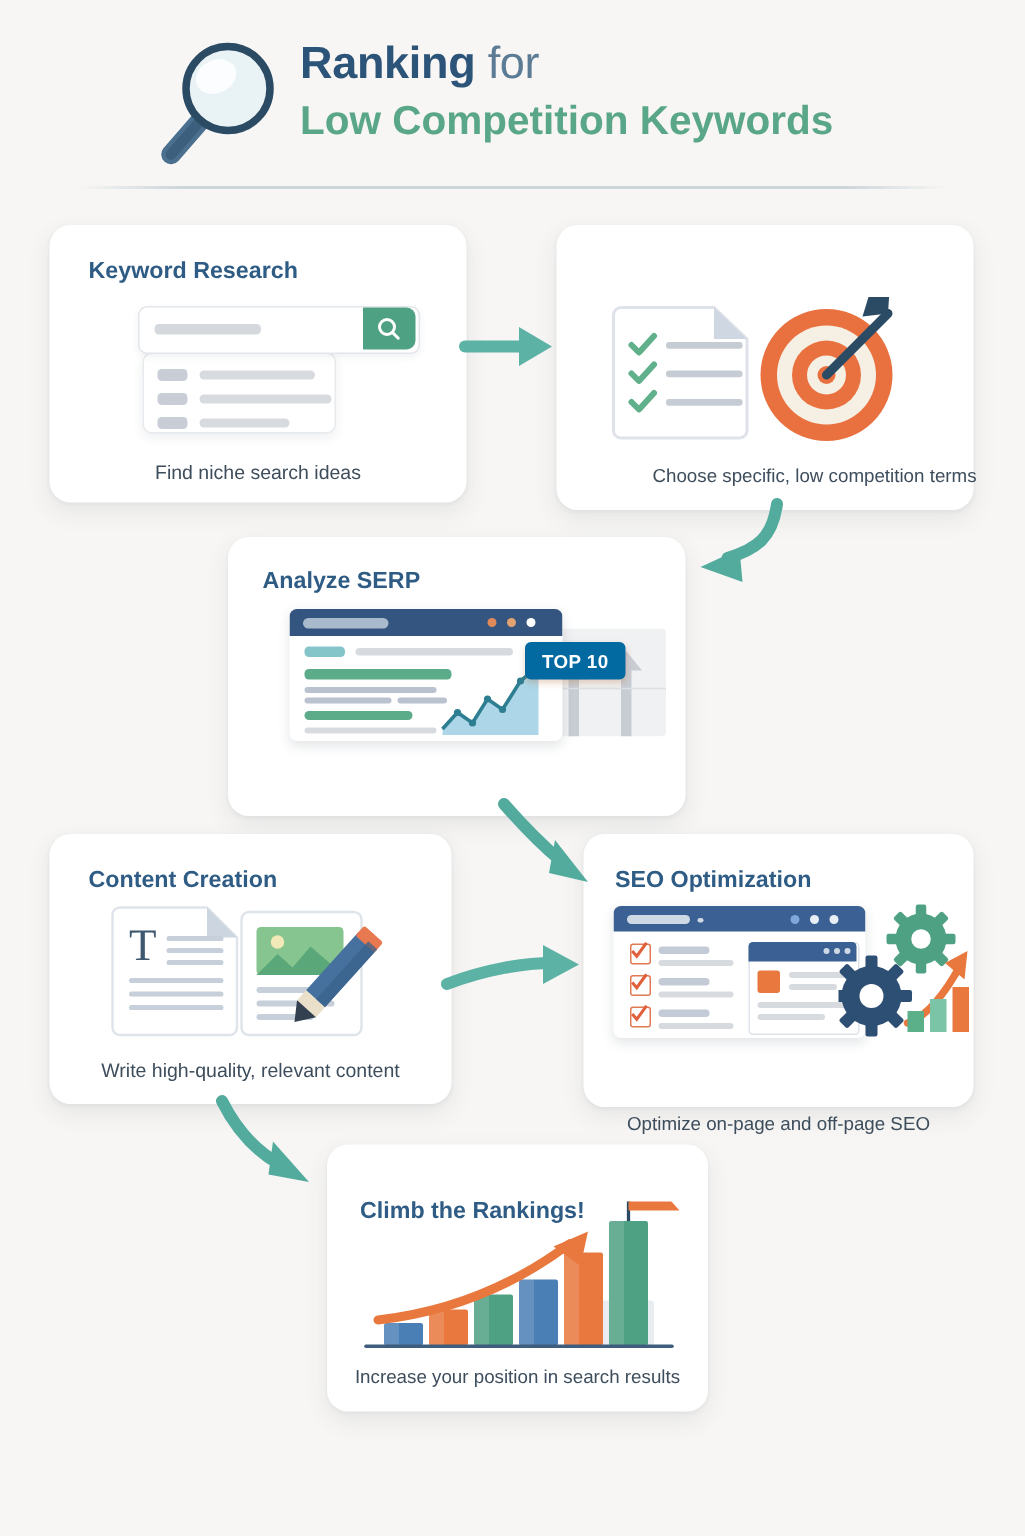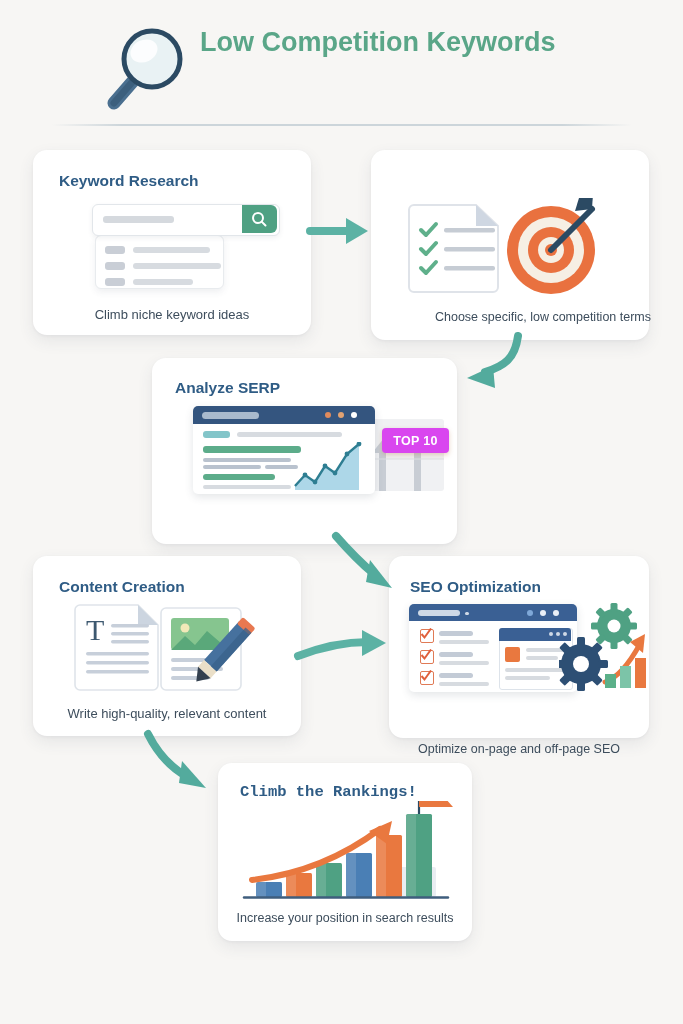--- a/index.html
+++ b/index.html
@@ -36,23 +36,23 @@
   
   .searchbox{position:absolute;background:#fff;border:1px solid #e2e6ea;border-radius:6px;box-shadow:0 2px 5px rgba(70,80,95,.08);}
   .searchbtn{position:absolute;background:#4fa183;border-radius:0 6px 6px 0;display:flex;align-items:center;justify-content:center;}
   .dropdown{position:absolute;background:#fff;border:1px solid #e8ebee;border-radius:6px;box-shadow:0 3px 7px rgba(70,80,95,.09);}
 
   
   .browser{position:absolute;background:#fff;border-radius:5px;box-shadow:0 3px 8px rgba(60,70,85,.14);overflow:hidden;}
   .bbar{position:absolute;left:0;top:0;width:100%;background:#34557f;}
   .dot{position:absolute;border-radius:50%;}
 
-  .badge{position:absolute;background:#d946ef;color:#fff;font-weight:bold;border-radius:4px;
+  .badge{position:absolute;background:#0369a1;color:#fff;font-weight:bold;border-radius:4px;
          display:flex;align-items:center;justify-content:center;font-size:12.5px;letter-spacing:.3px;
-         box-shadow:0 2px 5px rgba(180,110,60,.3);margin-left:32px;}
+         box-shadow:0 2px 5px rgba(180,110,60,.3);}
 
   .arrow-svg{position:absolute;overflow:visible;}
   .chk{position:absolute;border:1.4px solid #e07a55;border-radius:2px;}
 </style>
 </head>
 <body>
 
 <div class="stage">
 
   <div class="header">
@@ -60,20 +60,23 @@
     <div class="magnifier">
       <svg width="90" height="88" viewBox="0 0 90 88">
         <line x1="30" y1="56" x2="10" y2="79" stroke="#4a6f8f" stroke-width="13" stroke-linecap="round"></line>
         <line x1="30" y1="56" x2="10" y2="79" stroke="#3c5f7d" stroke-width="7" stroke-linecap="round"></line>
         <circle cx="48" cy="35" r="28" fill="#e9f2f4" stroke="#2b4a63" stroke-width="5"></circle>
         <ellipse cx="40" cy="27" rx="14" ry="11" fill="#ffffff" opacity="0.85" transform="rotate(-25 40 27)"></ellipse>
       </svg>
     </div>
 
     <div class="title-block">
+      <div class="title-line1">
+        <span class="t-ranking">Ranking</span><span class="t-for"> for</span>
+      </div>
       <div class="title-line2">Low Competition Keywords</div>
     </div>
 
     <div class="header-rule"></div>
   </div>
 
   <div class="card" style="left:33px;top:150px;width:278px;height:185px;">
     <div class="card-title">Keyword Research</div>
 
     <div class="art" style="left:0;top:50px;width:278px;height:95px;">
@@ -88,21 +91,21 @@
       <div class="searchbox" style="left:59px;top:4px;width:186px;height:30px;"></div>
       <div class="g-line" style="left:70px;top:16px;width:71px;height:7px;background:#d5d9de;"></div>
       <div class="searchbtn" style="left:209px;top:5px;width:35px;height:28px;">
         <svg width="17" height="17" viewBox="0 0 17 17">
           <circle cx="7" cy="7" r="5" fill="none" stroke="#ffffff" stroke-width="2"></circle>
           <line x1="10.6" y1="10.6" x2="14.5" y2="14.5" stroke="#ffffff" stroke-width="2" stroke-linecap="round"></line>
         </svg>
       </div>
     </div>
 
-    <div class="card-caption" style="top:157px;">Climb niche keyword ideas</div>
+    <div class="card-caption" style="top:157px;">Find niche search ideas</div>
   </div>
 
   <div class="card" style="left:371px;top:150px;width:278px;height:190px;">
 
     <div class="art" style="left:0;top:48px;width:278px;height:100px;">
 
       <svg width="110" height="92" viewBox="0 0 110 92" style="position:absolute;left:36px;top:6px;">
         <path d="M2 6 a5 5 0 0 1 5 -5 h62 l22 21 v61 a5 5 0 0 1 -5 5 h-79 a5 5 0 0 1 -5 -5 z" fill="#ffffff" stroke="#dfe3e9" stroke-width="2"></path>
         <path d="M69 1 l22 21 h-22 z" fill="#cfd7e2"></path>
         <g stroke="#5fb08b" stroke-width="4" fill="none" stroke-linecap="round" stroke-linejoin="round">
@@ -302,21 +305,21 @@
         <rect x="46" y="74" width="11" height="14" fill="#5bb089"></rect>
         <rect x="61" y="66" width="11" height="22" fill="#7cc4a8"></rect>
         <rect x="76" y="58" width="11" height="30" fill="#e9783f"></rect>
       </svg>
     </div>
 
     <div class="card-caption" style="top:152px;font-size:12.5px;margin-top:34px;">Optimize on-page and off-page SEO</div>
   </div>
 
   <div class="card" style="left:218px;top:763px;width:254px;height:178px;">
-    <div class="card-title" style="left:22px;top:20px;font-family:Liberation Mono, monospace;">Climb the Rankings!</div>
+    <div class="card-title" style="left:22px;top:36px;">Climb the Rankings!</div>
 
     <div class="art" style="left:0;top:38px;width:254px;height:110px;">
       <svg width="220" height="108" viewBox="0 0 220 108" style="position:absolute;left:18px;top:0;">
         <rect x="160" y="66" width="40" height="30" fill="#e2e7ee" opacity="0.75" rx="2"></rect>
 
         <rect x="20" y="81" width="26" height="15" fill="#4a7fb5" rx="1.5"></rect>
         <rect x="50" y="72" width="26" height="24" fill="#e9783f" rx="1.5"></rect>
         <rect x="80" y="62" width="26" height="34" fill="#4fa183" rx="1.5"></rect>
         <rect x="110" y="52" width="26" height="44" fill="#4a7fb5" rx="1.5"></rect>
         <rect x="140" y="34" width="26" height="62" fill="#e9783f" rx="1.5"></rect>

